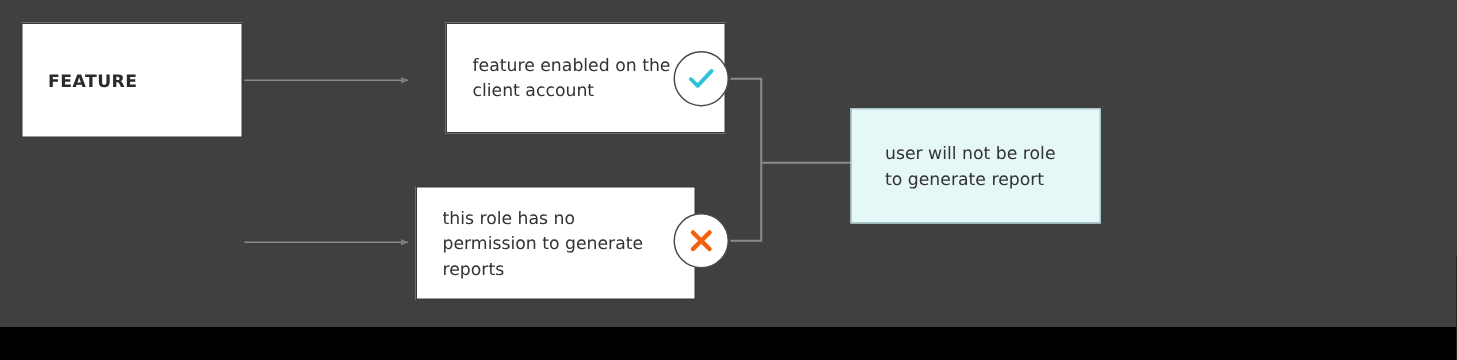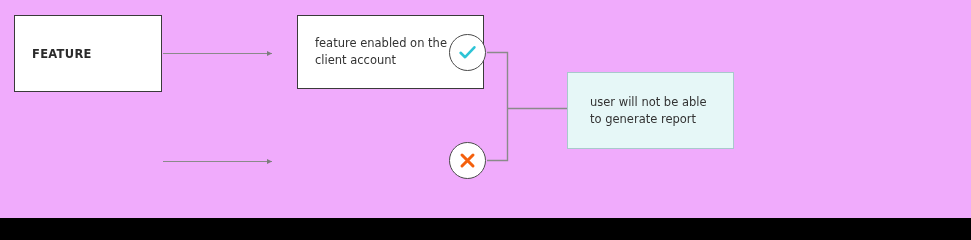--- a/index.html
+++ b/index.html
@@ -12,21 +12,21 @@
     height: 218px;
     position: relative;
     overflow: hidden;
     font-family: "DejaVu Sans", "Liberation Sans", sans-serif;
   }
   #canvas {
     position: absolute;
     left: 0; top: 0;
     width: 971px;
     height: 218px;
-    background: #f0abfc;
+    background: #404040;
   }
   .node {
     position: absolute;
     box-sizing: border-box;
     background: #ffffff;
     border: 1px solid #3a3a3a;
     display: flex;
     flex-direction: column;
     justify-content: center;
   }
@@ -119,23 +119,28 @@
     </div>
   </div>
 
 
   <div class="node" id="node-feature-cond">
     <div class="inner">
       <div class="condition-text">feature enabled on the client account</div>
     </div>
   </div>
 
+  <div class="node" id="node-role-cond">
+    <div class="inner">
+      <div class="condition-text">this role has no permission to generate reports</div>
+    </div>
+  </div>
 
   <div class="node" id="node-result">
-    <div class="result-text">user will not be able to generate report</div>
+    <div class="result-text">user will not be role to generate report</div>
   </div>
 
   <div class="status-badge" id="badge-check">
     <svg width="21" height="21" viewBox="0 0 21 21" xmlns="http://www.w3.org/2000/svg">
       <path d="M3.6,10.8 L8.1,15.2 L17.4,5.3" fill="none" stroke="#2ec4d6" stroke-width="2.6" stroke-linecap="round" stroke-linejoin="round"></path>
     </svg>
   </div>
 
   <div class="status-badge" id="badge-cross">
     <svg width="19" height="19" viewBox="0 0 19 19" xmlns="http://www.w3.org/2000/svg">

